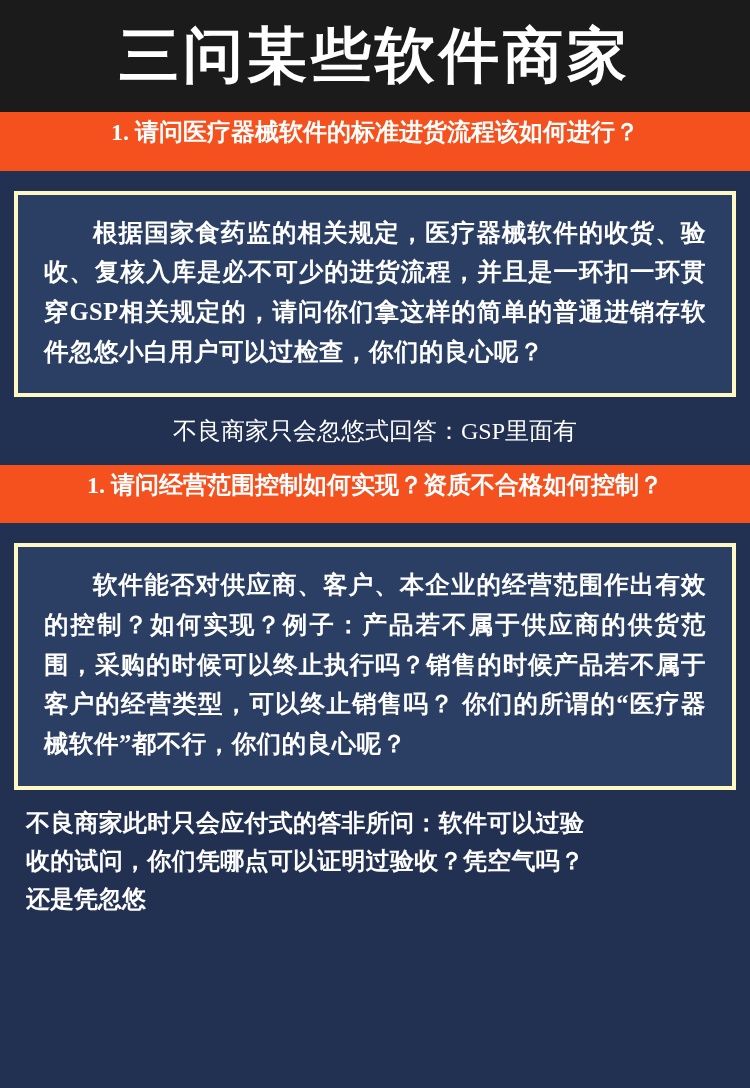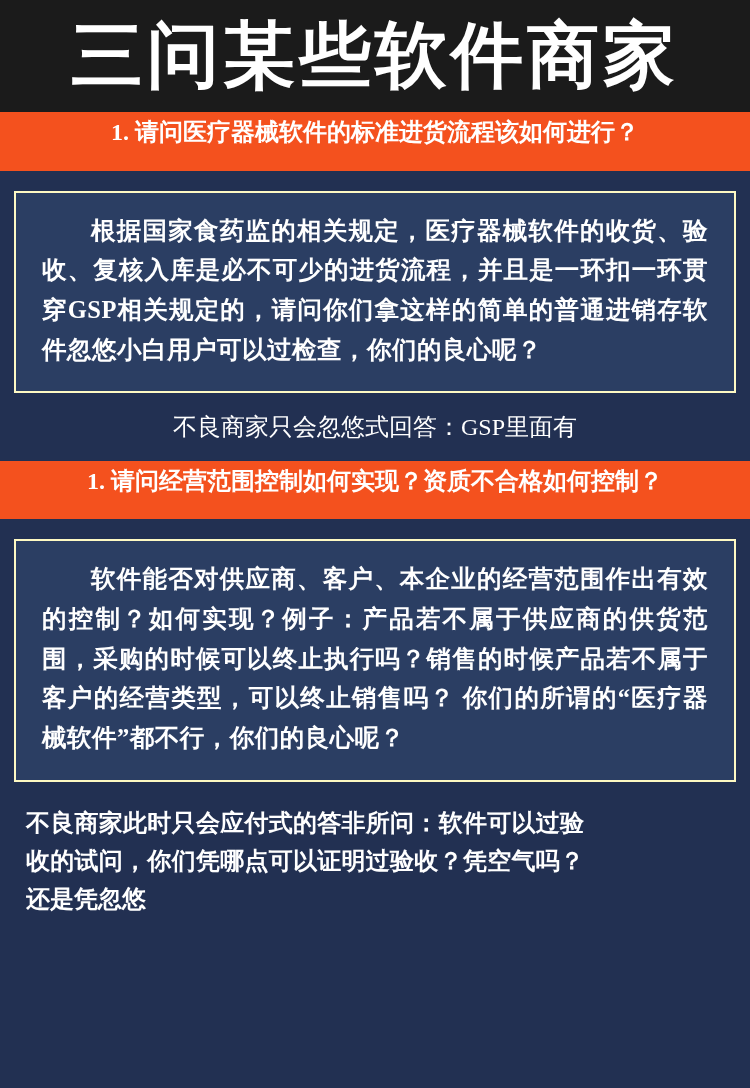--- a/index.html
+++ b/index.html
@@ -24,21 +24,21 @@
     width: 750px;
     height: 112px;
     display: flex;
     align-items: center;
     justify-content: center;
   }
   .header-title {
     color: #ffffff;
     font-family: "Liberation Serif", serif;
     font-weight: bold;
-    font-size: 72px;
+    font-size: 60px;
     letter-spacing: 4px;
     line-height: 1;
     text-align: center;
   }
   .q-bar {
     background: #f4511e;
     width: 750px;
     box-sizing: border-box;
     padding: 7px 6px 24px 6px;
     display: flex;
@@ -55,21 +55,21 @@
     white-space: nowrap;
   }
   .panel-wrap {
     width: 750px;
     box-sizing: border-box;
     padding: 0 14px;
     background: #223052;
   }
   .panel {
     background: #2b3e63;
-    border: 2px solid #fef9c3;
+    border: 4px solid #fef9c3;
     box-sizing: border-box;
     padding: 18px 26px 22px 26px;
   }
   .panel-text {
     color: #ffffff;
     font-family: "Liberation Serif", serif;
     font-weight: bold;
     font-size: 24.5px;
     line-height: 1.62;
     text-indent: 2em;
@@ -92,21 +92,20 @@
     width: 610px;
     box-sizing: border-box;
     color: #ffffff;
     font-family: "Liberation Serif", serif;
     font-weight: bold;
     font-size: 24px;
     line-height: 1.6;
     padding: 14px 26px 10px 26px;
     background: #223052;
     text-align: justify;
-    margin-top: 8px;
   }
   .spacer-20 { height: 20px; background: #223052; width: 750px; }
 </style>
 </head>
 <body>
 
 <div class="page">
 
   <div class="header">
     <div class="header-title">三问某些软件商家</div>

